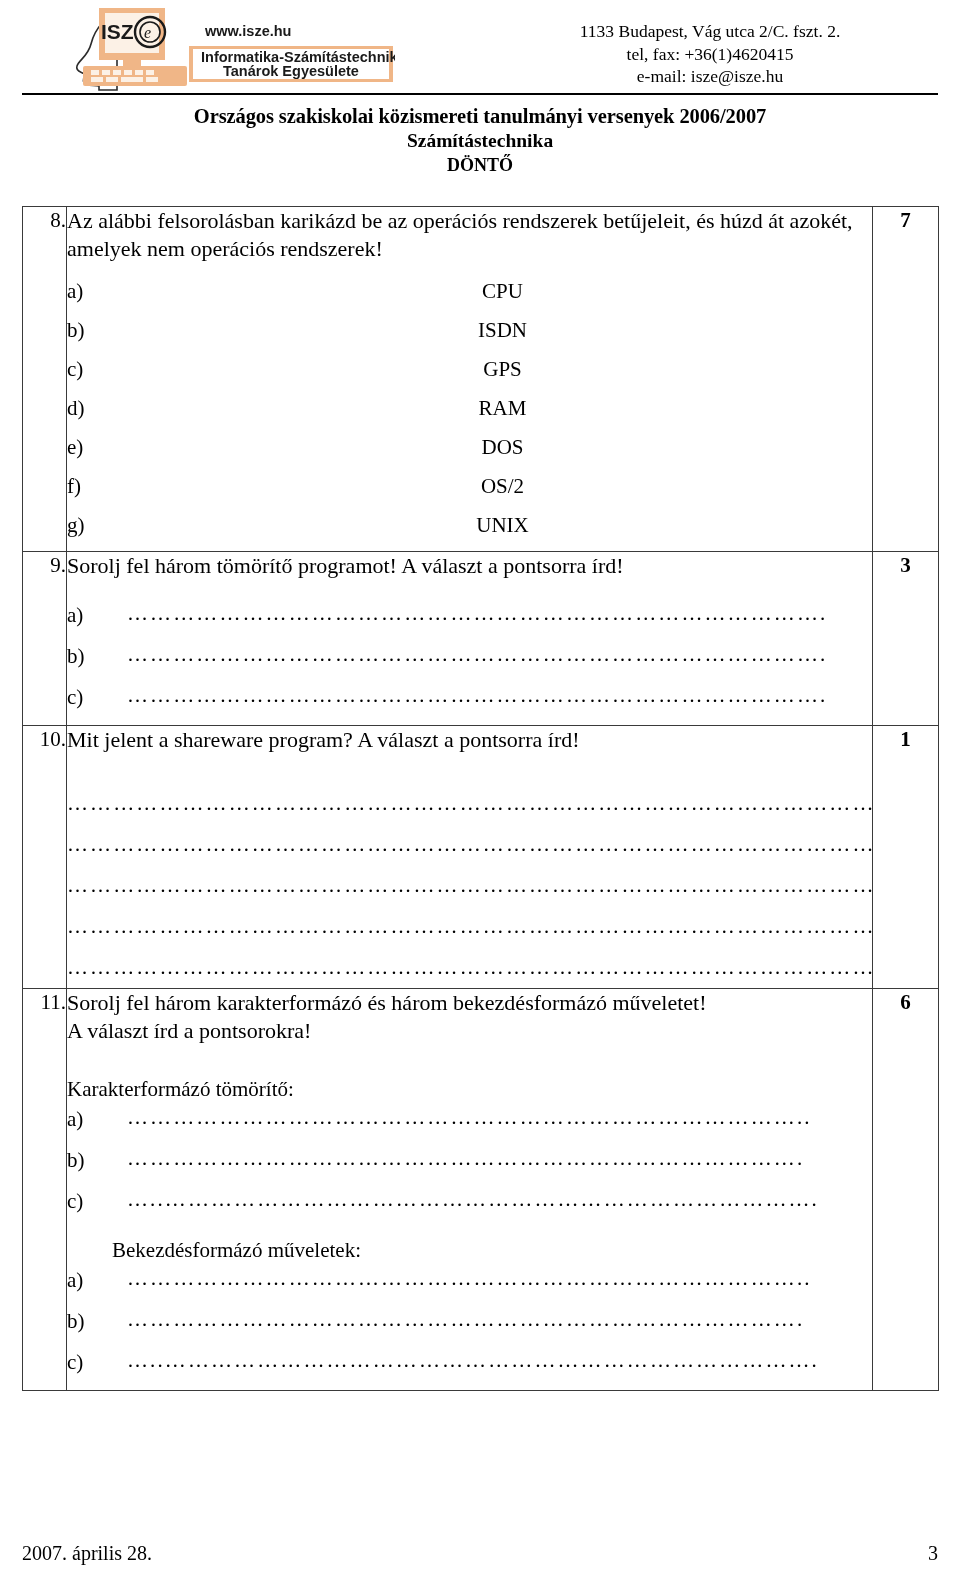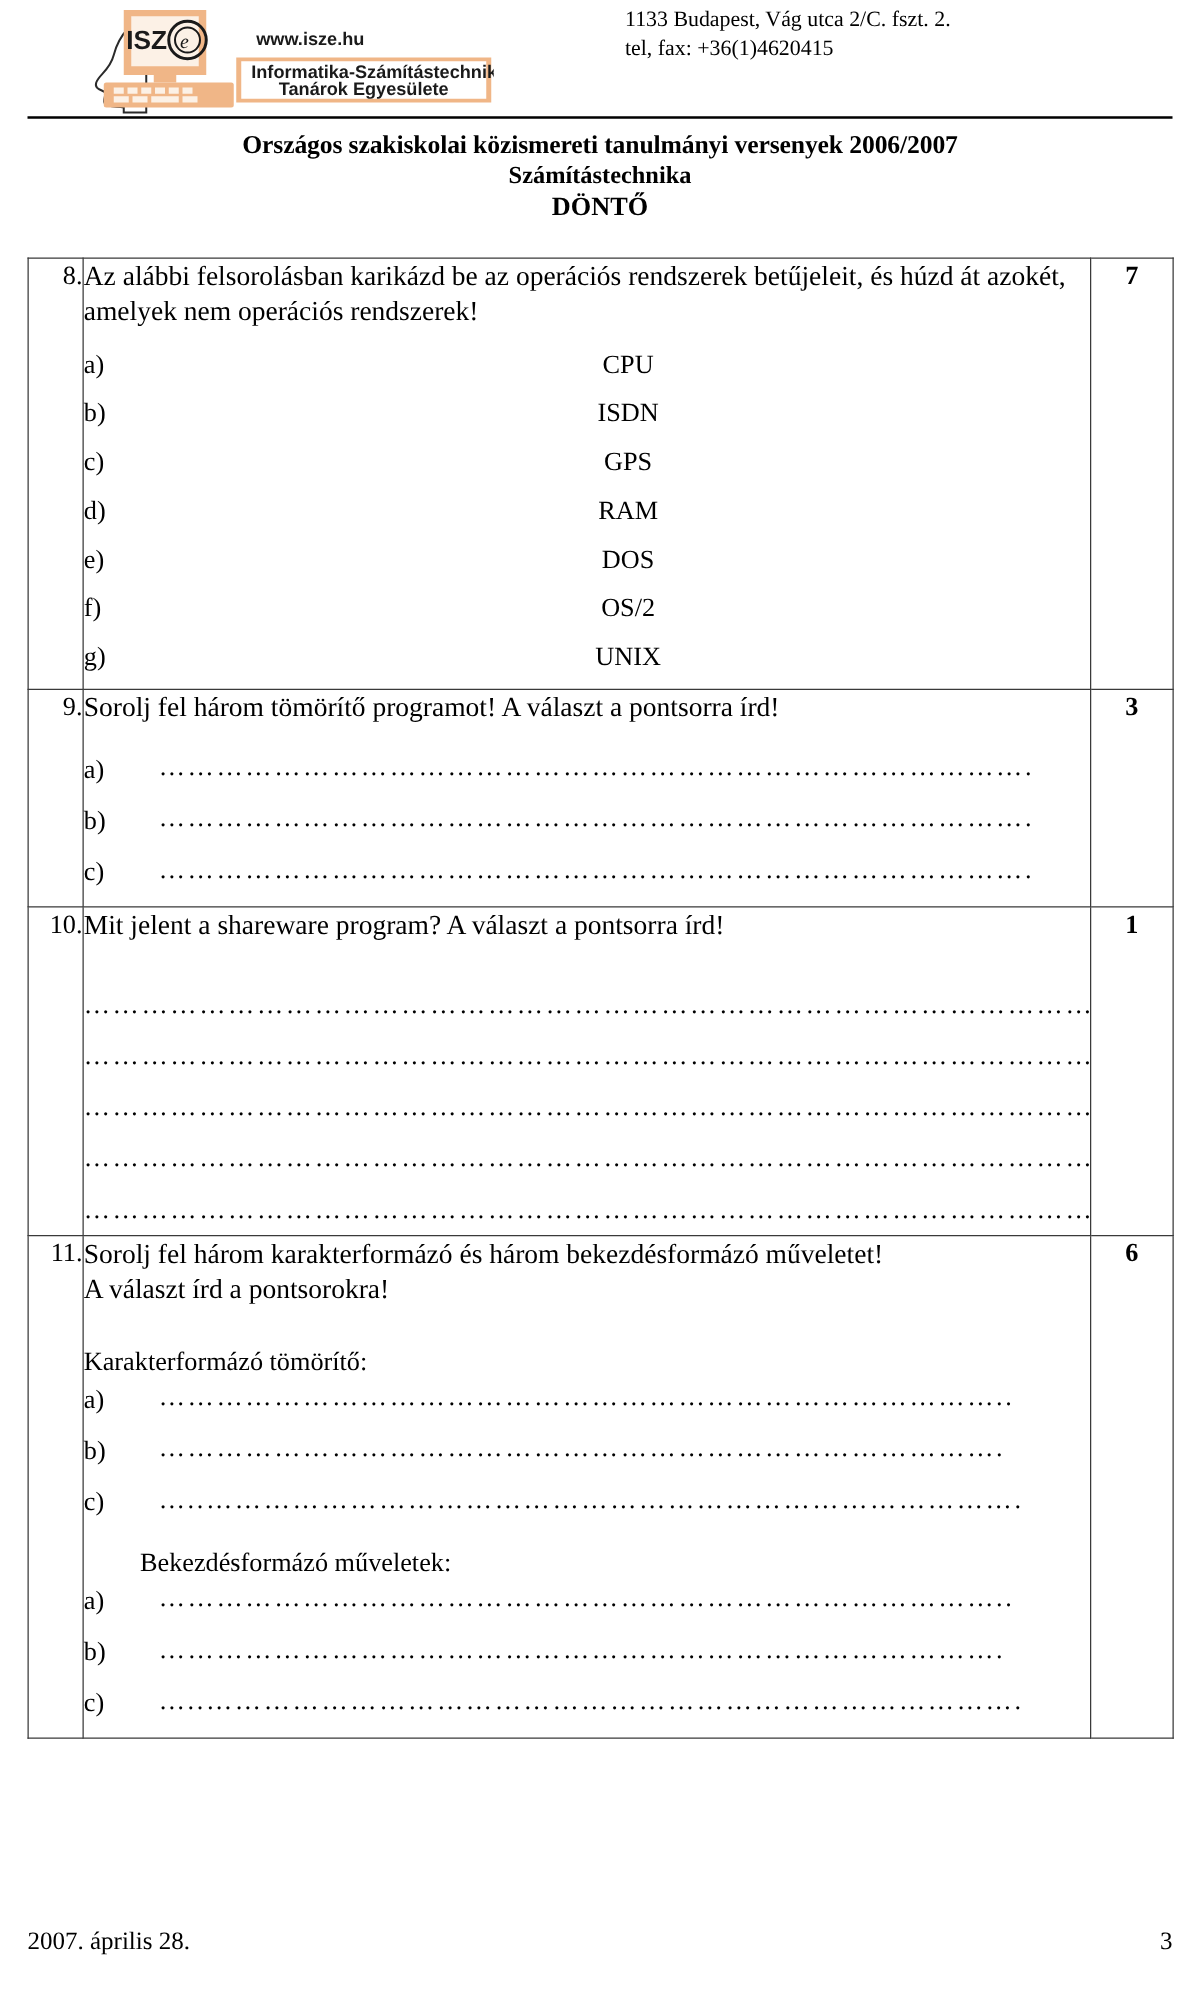--- a/index.html
+++ b/index.html
@@ -39,22 +39,23 @@
     top: 4px;
     width: 340px;
     height: 88px;
   }
 
   .logo-svg { display: block; }
 
   .address-block {
     position: absolute;
     left: 500px;
-    top: 4px;
+    top: 20px;
     width: 420px;
+    text-align: center;
     font-size: 17.5px;
     line-height: 22.6px;
     letter-spacing: 0px;
   }
   .address-line {
     white-space: nowrap;
   }
   .env-icon {
     font-size: 15px;
     vertical-align: -1px;
@@ -82,21 +83,21 @@
     font-weight: bold;
     line-height: 25px;
     letter-spacing: -0.1px;
   }
   .title-line2 {
     font-size: 19.5px;
     font-weight: bold;
     line-height: 24px;
   }
   .title-line3 {
-    font-size: 21px;
+    font-size: 18px;
     font-weight: bold;
     line-height: 24px;
   }
 
   
   .qtable {
     position: absolute;
     left: 22px;
     top: 206px;
     width: 916px;
@@ -259,20 +260,21 @@
         <rect x="134" y="42" width="204" height="36" fill="#F0B687"></rect>
         <rect x="138" y="45" width="196" height="30" fill="#FFFFFF"></rect>
         <text x="146" y="58" font-family="'Liberation Sans', sans-serif" font-size="14.5" font-weight="bold" fill="#1a1a1a">Informatika-Számítástechnika</text>
         <text x="168" y="72" font-family="'Liberation Sans', sans-serif" font-size="14.5" font-weight="bold" fill="#1a1a1a">Tanárok Egyesülete</text>
       </svg>
     </div>
 
     <div class="address-block">
       <div class="address-line">1133 Budapest, Vág utca 2/C. fszt. 2.</div>
       <div class="address-line">tel, fax: +36(1)4620415</div>
+      <div class="address-line">e-mail: isze@isze.hu</div>
     </div>
 
     <div class="header-rule"></div>
   </div>
 
   <div class="title-block">
     <div class="title-line1">Országos szakiskolai közismereti tanulmányi versenyek 2006/2007</div>
     <div class="title-line2">Számítástechnika</div>
     <div class="title-line3">DÖNTŐ</div>
   </div>

